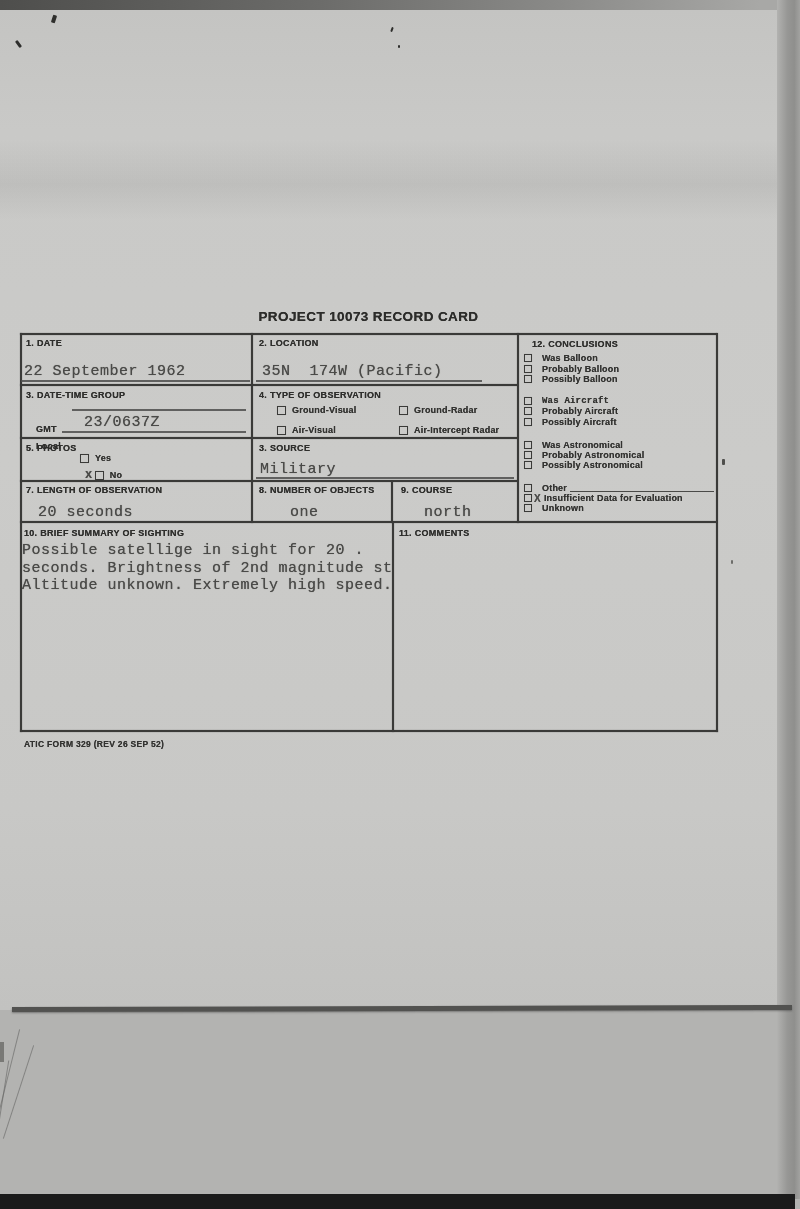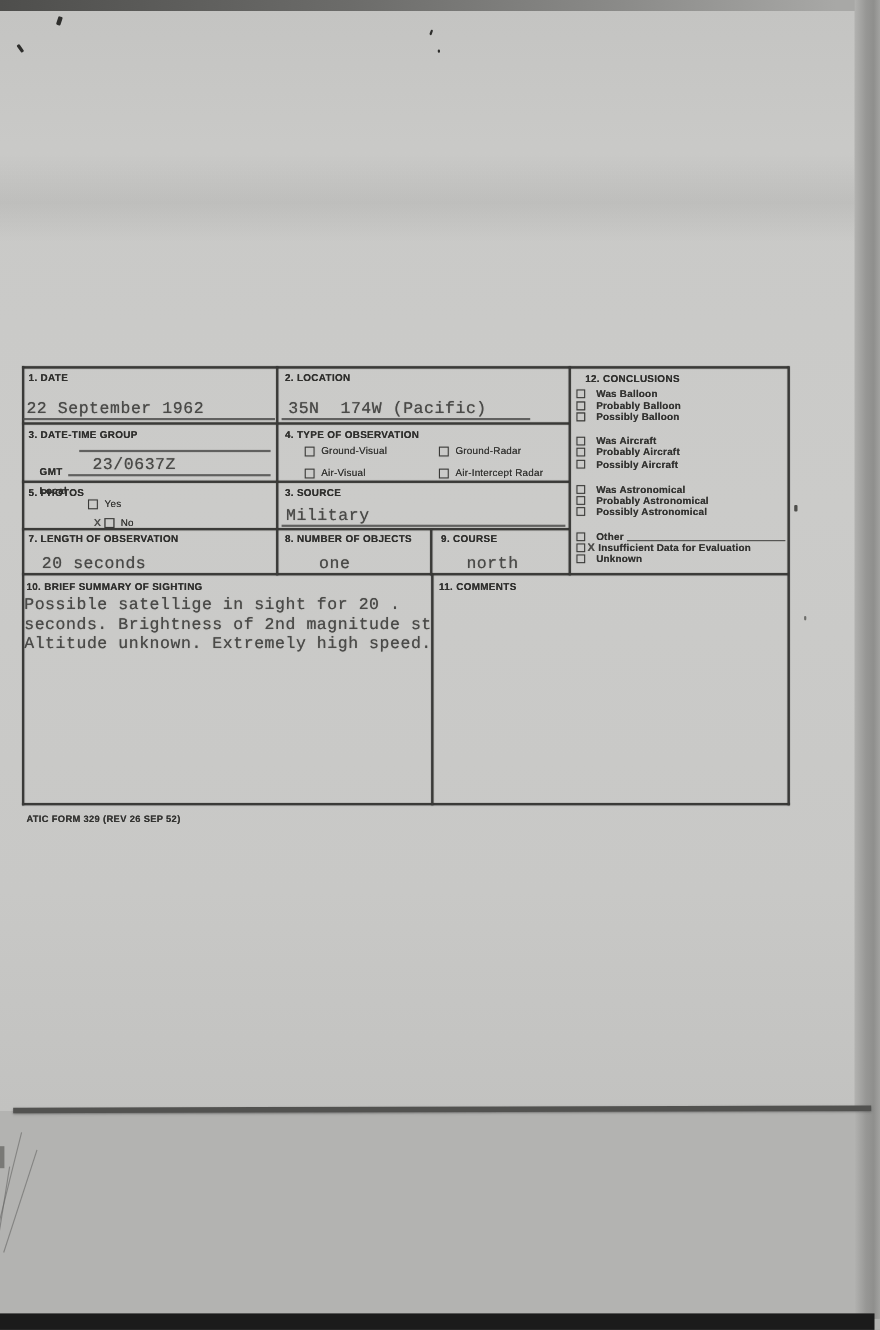--- a/index.html
+++ b/index.html
@@ -26,49 +26,50 @@
           text-shadow:0 0 .4px rgba(45,45,43,.9);white-space:nowrap;}
   .type{position:absolute;font-family:"Liberation Mono","DejaVu Sans Mono",monospace;
         font-size:15px;color:#4a4a48;letter-spacing:.5px;white-space:pre;
         text-shadow:0 0 .7px rgba(75,75,73,.85);}
   .typeblock{line-height:17.5px;}
   .title{position:absolute;left:20px;top:309px;width:697px;text-align:center;
          font-size:13.5px;font-weight:bold;color:#2c2c2a;letter-spacing:.4px;
          text-shadow:0 0 .5px rgba(45,45,43,.9);}
   .cbx{display:inline-block;width:7px;height:7px;border:1.5px solid #3a3a38;
        vertical-align:middle;box-shadow:0 0 .5px rgba(45,45,43,.7);}
-  .opt{position:absolute;font-size:9px;font-weight:normal;color:#333331;letter-spacing:.2px;
+  .opt{position:absolute;font-size:9px;font-weight:bold;color:#333331;letter-spacing:.2px;
        white-space:nowrap;text-shadow:0 0 .4px rgba(45,45,43,.8);}
   .opt .cbx{margin-right:6px;}
   .uline{position:absolute;background:#4e4e4c;opacity:.85;}
   
   .concl{position:absolute;left:524px;top:353px;width:190px;font-size:9px;font-weight:bold;
          color:#333331;letter-spacing:.2px;text-shadow:0 0 .4px rgba(45,45,43,.8);}
   .citem{display:flex;align-items:center;height:10.4px;white-space:nowrap;}
   .citem .cbx{width:6px;height:6px;border-width:1.4px;margin-right:10px;flex:none;}
-  .gap1{margin-top:11.5px;}  .gap2{margin-top:12.5px;}  .gap3{margin-top:12px;text-align:center;}
+  .gap1{margin-top:11.5px;font-family:Liberation Mono, monospace;}  .gap2{margin-top:12.5px;}  .gap3{margin-top:12px;text-align:center;}
   .other-line{flex:1;border-bottom:1.4px solid #4a4a48;margin-left:3px;height:7px;}
   .xmark{font-size:10px;font-weight:bold;color:#4f4f4d;margin:0 3px 0 -8px;}
   .summary-text{overflow:hidden;}
   .footer-note{position:absolute;left:24px;top:739px;font-size:8.5px;font-weight:bold;
          color:#333331;letter-spacing:.3px;text-shadow:0 0 .4px rgba(45,45,43,.8);}
   .watermark{position:absolute;left:278px;top:589px;font-size:34px;font-weight:bold;
          color:rgba(255,255,255,.95);letter-spacing:.5px;
          text-shadow:0 0 2px #4d4d4b,0 0 4px #63635f,1px 1px 2px #55554f,-1px -1px 2px #55554f;}
 </style>
 </head>
 <body>
 
 <div id="photo">
 
   <div class="paper"></div>
   <div class="paper-shade"></div>
   <div class="top-band"></div>
   <div class="right-band"></div>
 
+  <div class="title">PROJECT 10073 RECORD CARD</div>
 
   <div class="line" style="left:20px;top:333px;width:697px;height:2px;"></div>
   <div class="line" style="left:20px;top:730px;width:698px;height:2px;"></div>
   <div class="line" style="left:20px;top:333px;width:2px;height:399px;"></div>
   <div class="line" style="left:716px;top:333px;width:2px;height:399px;"></div>
   <div class="line" style="left:20px;top:384px;width:498px;height:2px;"></div>
   <div class="line" style="left:20px;top:437px;width:498px;height:2px;"></div>
   <div class="line" style="left:20px;top:480px;width:498px;height:2px;"></div>
   <div class="line" style="left:20px;top:521px;width:697px;height:2px;"></div>
   <div class="line" style="left:251px;top:333px;width:2px;height:190px;"></div>

